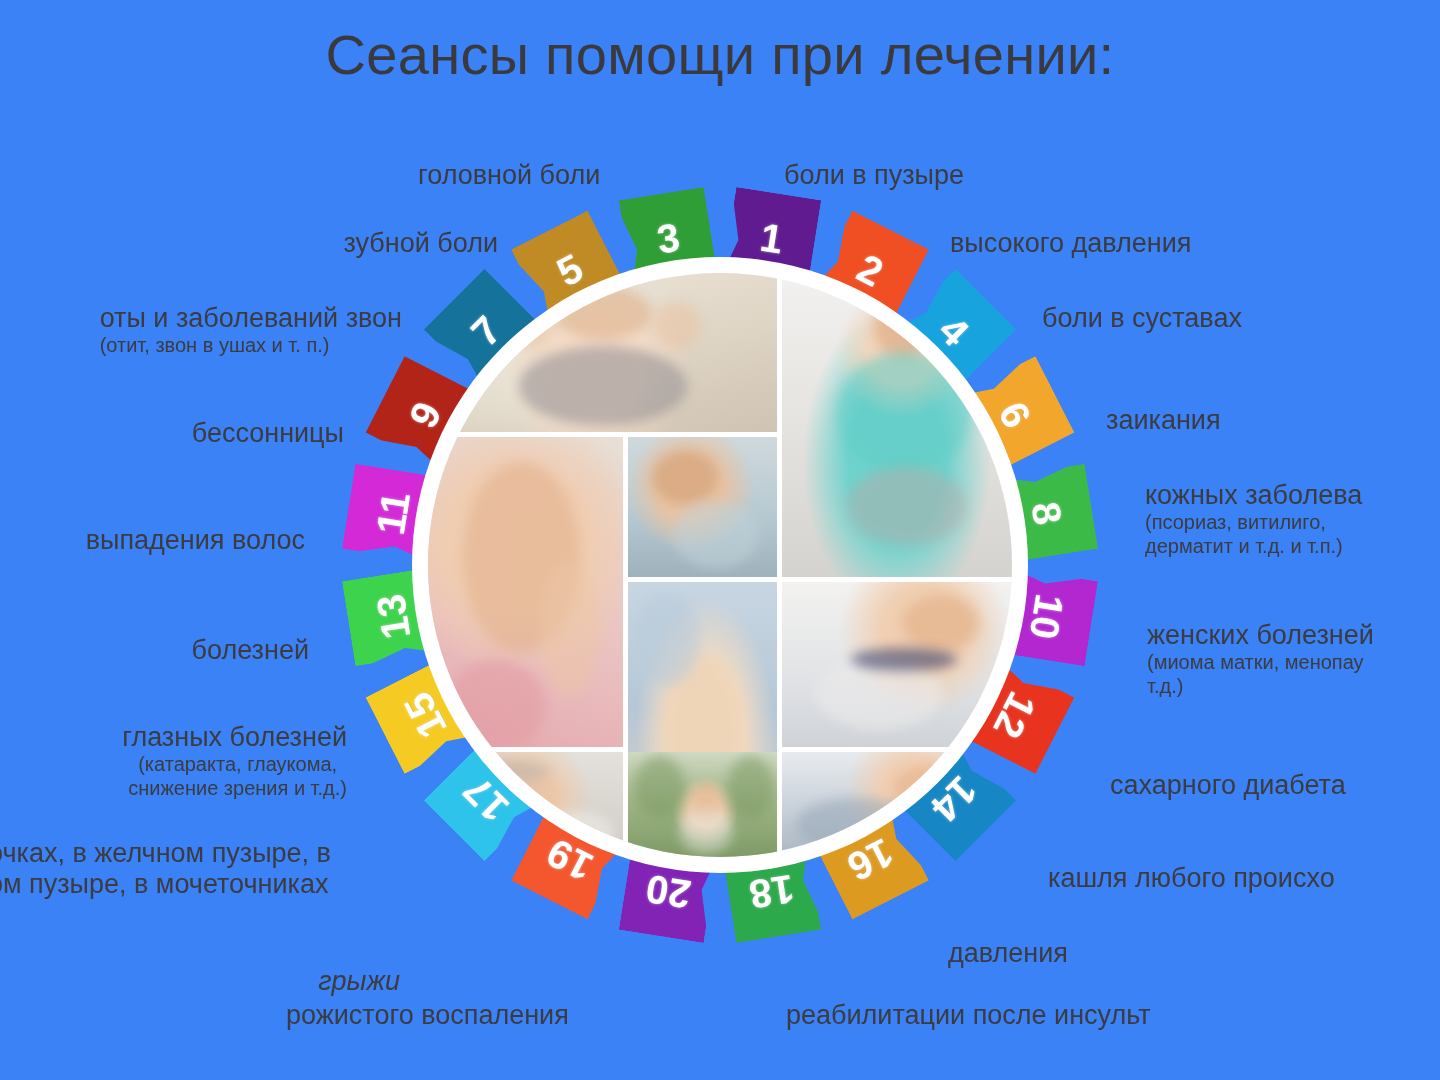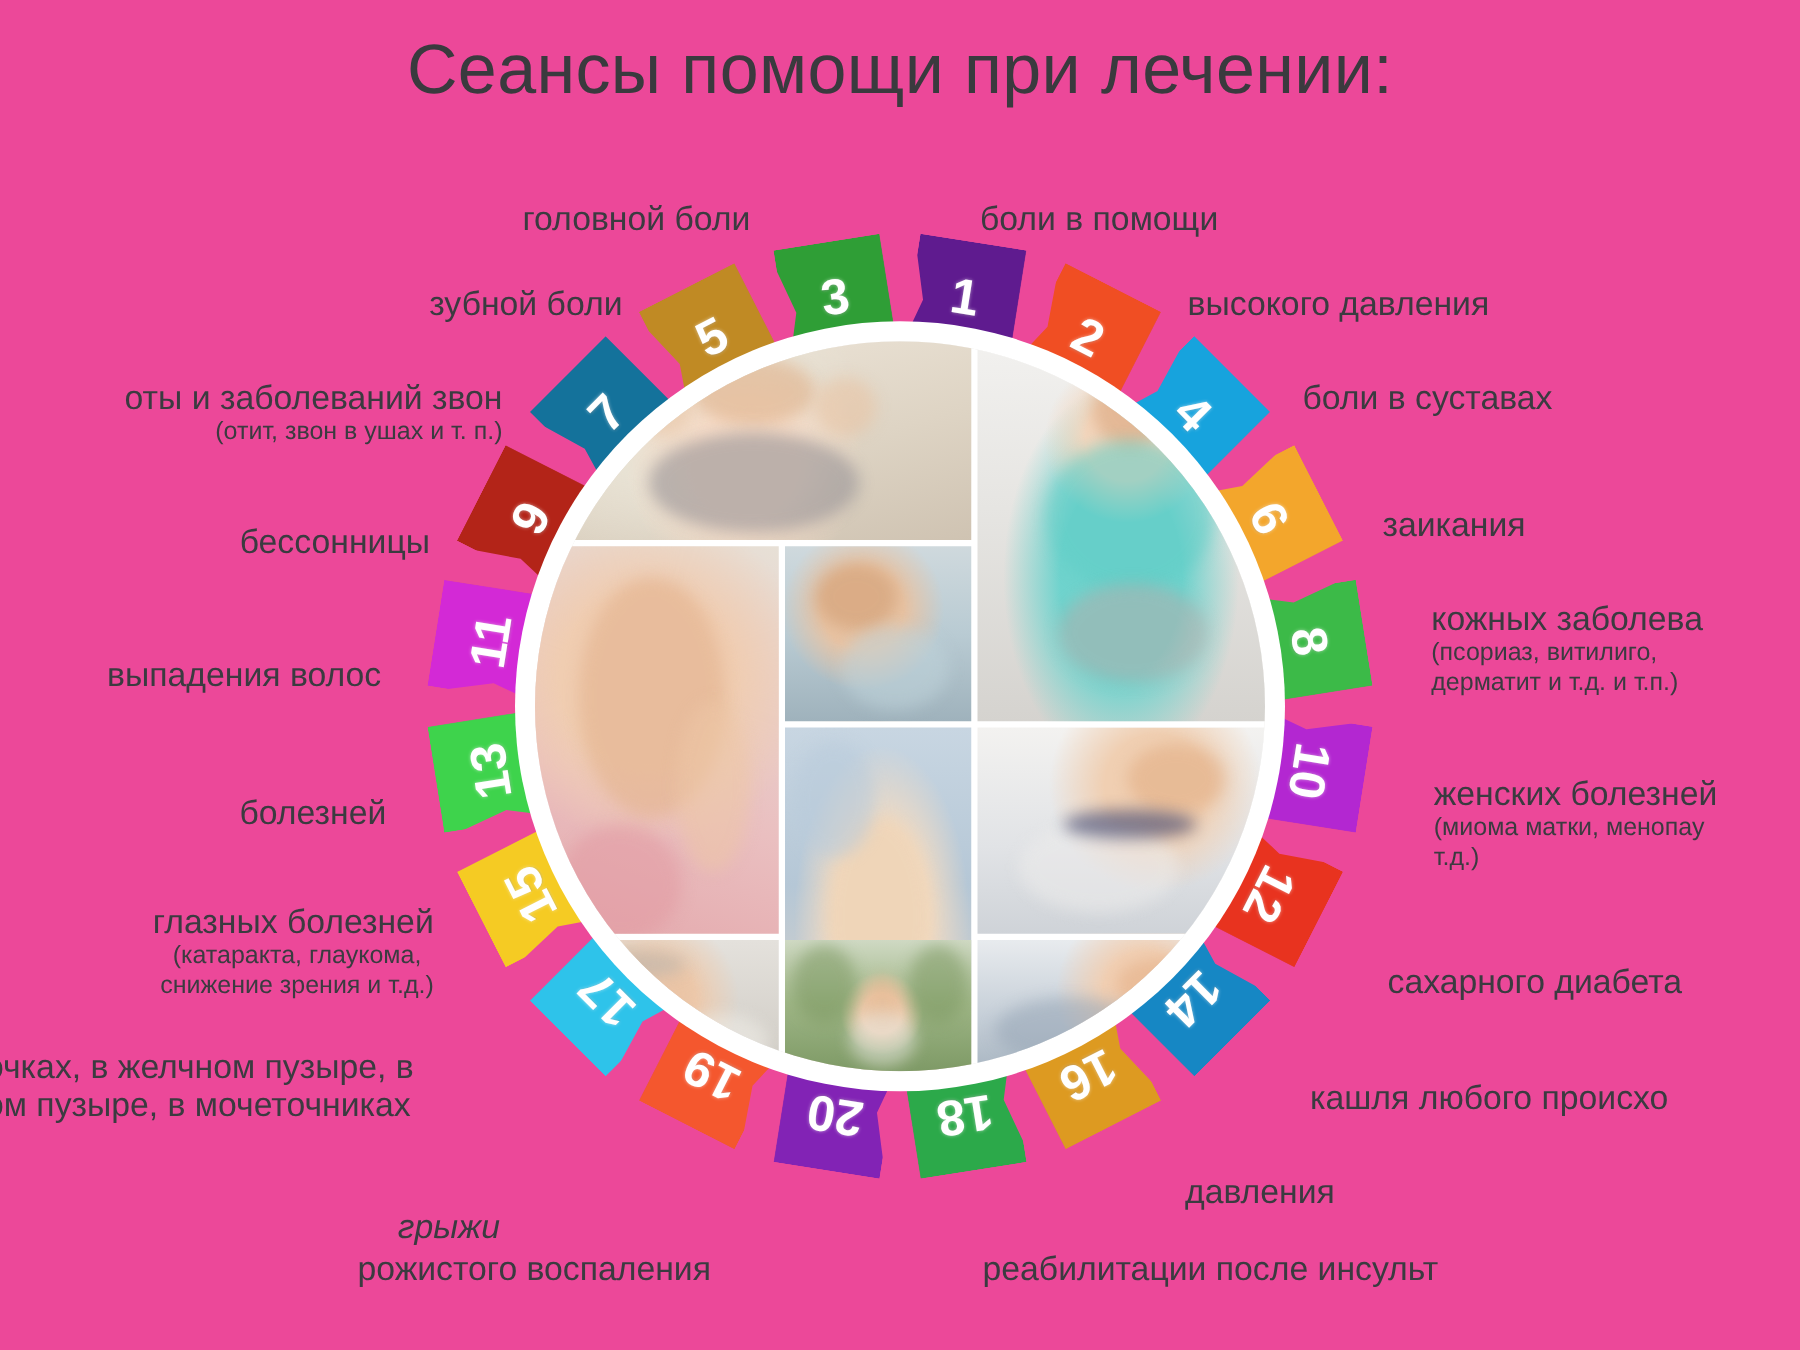--- a/index.html
+++ b/index.html
@@ -8,21 +8,21 @@
     margin: 0; padding: 0;
     width: 1440px; height: 1080px;
     background: #ffffff;
     font-family: "Liberation Sans", sans-serif;
     overflow: hidden;
   }
   #stage {
     position: relative;
     width: 1440px;
     height: 1080px;
-    background: #ec4899;
+    background: #3b82f6;
   }
 
   
   #title {
     position: absolute;
     top: 22px; left: 0;
     width: 1440px;
     text-align: center;
     font-size: 56px;
     font-weight: 400;
@@ -156,21 +156,21 @@
     white-space: nowrap;
   }
   .label.r { text-align: right; }
   .label.l { text-align: left; }
   .label .sub {
     display: block;
     font-size: 20px;
     line-height: 1.2;
     white-space: nowrap;
   }
-  .label .sub.center { text-align: right; }
+  .label .sub.center { text-align: left; }
 </style>
 </head>
 <body>
 
 <div id="stage">
 
   <div id="title">Сеансы помощи при лечении:</div>
 
   <div id="wheel">
 
@@ -305,21 +305,21 @@
           <div class="blob" style="left:66%;top:4%;width:32%;height:60%;background:#7d9963"></div>
         </div>
       </div>
     </div>
   </div>
 
   <div class="label l" style="left:418px; top:160px;">
     <span>головной боли</span>
   </div>
   <div class="label l" style="left:784px; top:160px;">
-    <span>боли в помощи</span>
+    <span>боли в пузыре</span>
   </div>
 
   <div class="label r" style="right:942px; top:228px;">
     <span>зубной боли</span>
   </div>
 
   <div class="label r" style="right:1038px; top:303px;">
     <span>оты и заболеваний звон</span>
     <span class="sub center">(отит, звон в ушах и т. п.)</span>
   </div>

